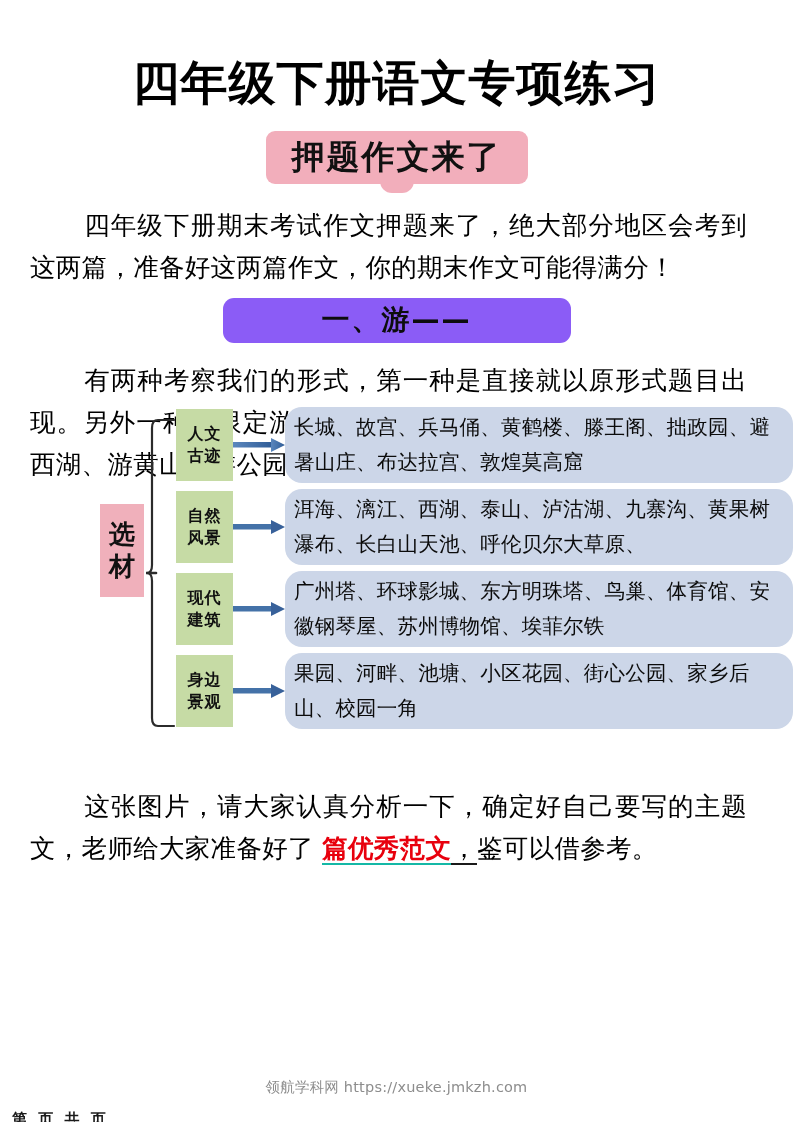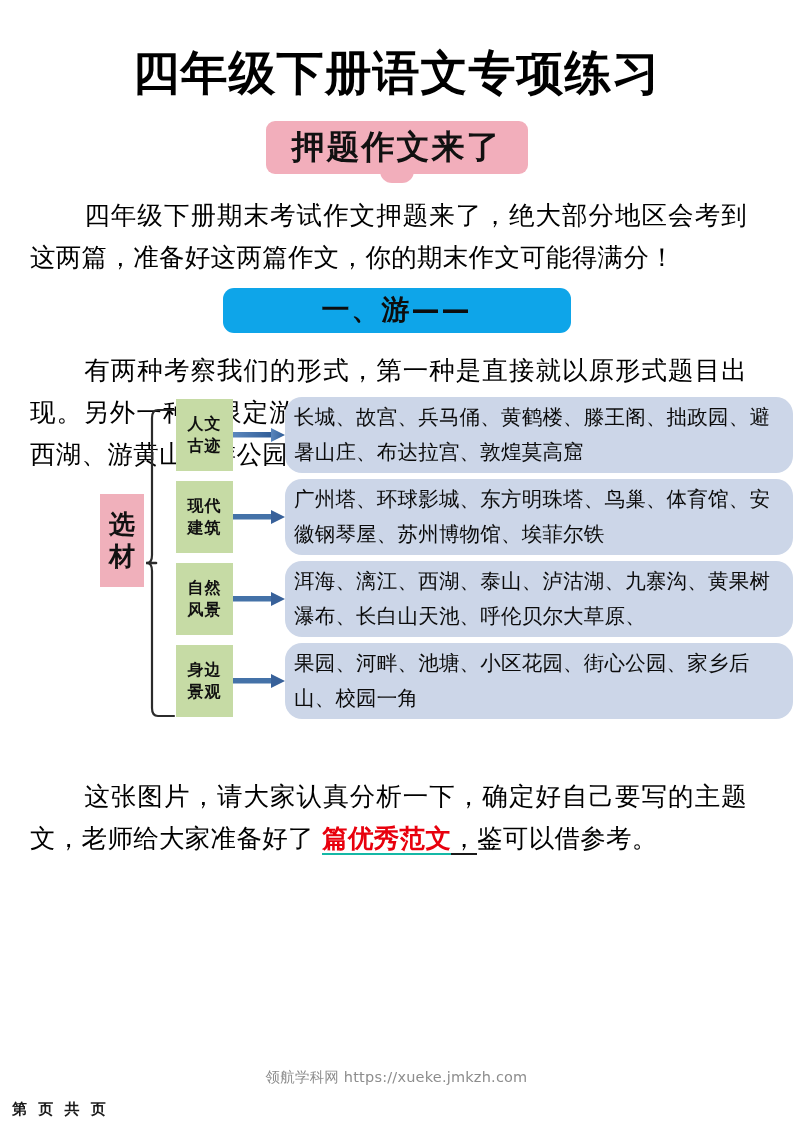--- a/index.html
+++ b/index.html
@@ -24,21 +24,21 @@
   }
 
   
   .title {
     text-align: center;
     font-family: "DejaVu Sans", "Liberation Sans", sans-serif;
     font-weight: bold;
     font-size: 47px;
     letter-spacing: 1px;
     line-height: 1.1;
-    margin: 0;
+    margin: 10px;
     padding-top: 47px;
     color: #000;
   }
 
   
   .subtitle-wrap {
     display: flex;
     justify-content: center;
     margin-top: 22px;
     position: relative;
@@ -84,21 +84,21 @@
 
   #intro-para { margin-top: 20px; }
 
   
   .section-banner-wrap {
     display: flex;
     justify-content: center;
     margin-top: 10px;
   }
   .section-banner {
-    background: #0ea5e9;
+    background: #8b5cf6;
     border-radius: 11px;
     width: 348px;
     height: 45px;
     display: flex;
     align-items: center;
     justify-content: center;
     font-family: "DejaVu Sans", "Liberation Sans", sans-serif;
     font-weight: bold;
     font-size: 28px;
     letter-spacing: 2px;
@@ -283,44 +283,44 @@
             </defs>
             <rect x="0" y="6" width="40" height="5.5" fill="url(#ag1)"></rect>
             <path d="M38 2 L52 9 L38 16 Z" fill="url(#ag1)"></path>
           </svg>
         </div>
         <div class="blue-box">长城、故宫、兵马俑、黄鹤楼、滕王阁、拙政园、避暑山庄、布达拉宫、敦煌莫高窟</div>
       </div>
 
       <div class="row">
         <div class="green-box">
-          <span>现代</span>
-          <span>建筑</span>
+          <span>自然</span>
+          <span>风景</span>
         </div>
         <div class="arrow">
           <svg width="52" height="18" viewBox="0 0 52 18" xmlns="http://www.w3.org/2000/svg">
             <rect x="0" y="6" width="40" height="5.5" fill="#4472a8"></rect>
             <path d="M38 2 L52 9 L38 16 Z" fill="#38619a"></path>
           </svg>
         </div>
-        <div class="blue-box clip">广州塔、环球影城、东方明珠塔、鸟巢、体育馆、安徽钢琴屋、苏州博物馆、埃菲尔铁</div>
+        <div class="blue-box">洱海、漓江、西湖、泰山、泸沽湖、九寨沟、黄果树瀑布、长白山天池、呼伦贝尔大草原、</div>
       </div>
 
       <div class="row">
         <div class="green-box">
-          <span>自然</span>
-          <span>风景</span>
+          <span>现代</span>
+          <span>建筑</span>
         </div>
         <div class="arrow">
           <svg width="52" height="18" viewBox="0 0 52 18" xmlns="http://www.w3.org/2000/svg">
             <rect x="0" y="6" width="40" height="5.5" fill="#4472a8"></rect>
             <path d="M38 2 L52 9 L38 16 Z" fill="#38619a"></path>
           </svg>
         </div>
-        <div class="blue-box">洱海、漓江、西湖、泰山、泸沽湖、九寨沟、黄果树瀑布、长白山天池、呼伦贝尔大草原、</div>
+        <div class="blue-box clip">广州塔、环球影城、东方明珠塔、鸟巢、体育馆、安徽钢琴屋、苏州博物馆、埃菲尔铁</div>
       </div>
 
       <div class="row">
         <div class="green-box">
           <span>身边</span>
           <span>景观</span>
         </div>
         <div class="arrow">
           <svg width="52" height="18" viewBox="0 0 52 18" xmlns="http://www.w3.org/2000/svg">
             <rect x="0" y="6" width="40" height="5.5" fill="#4472a8"></rect>

